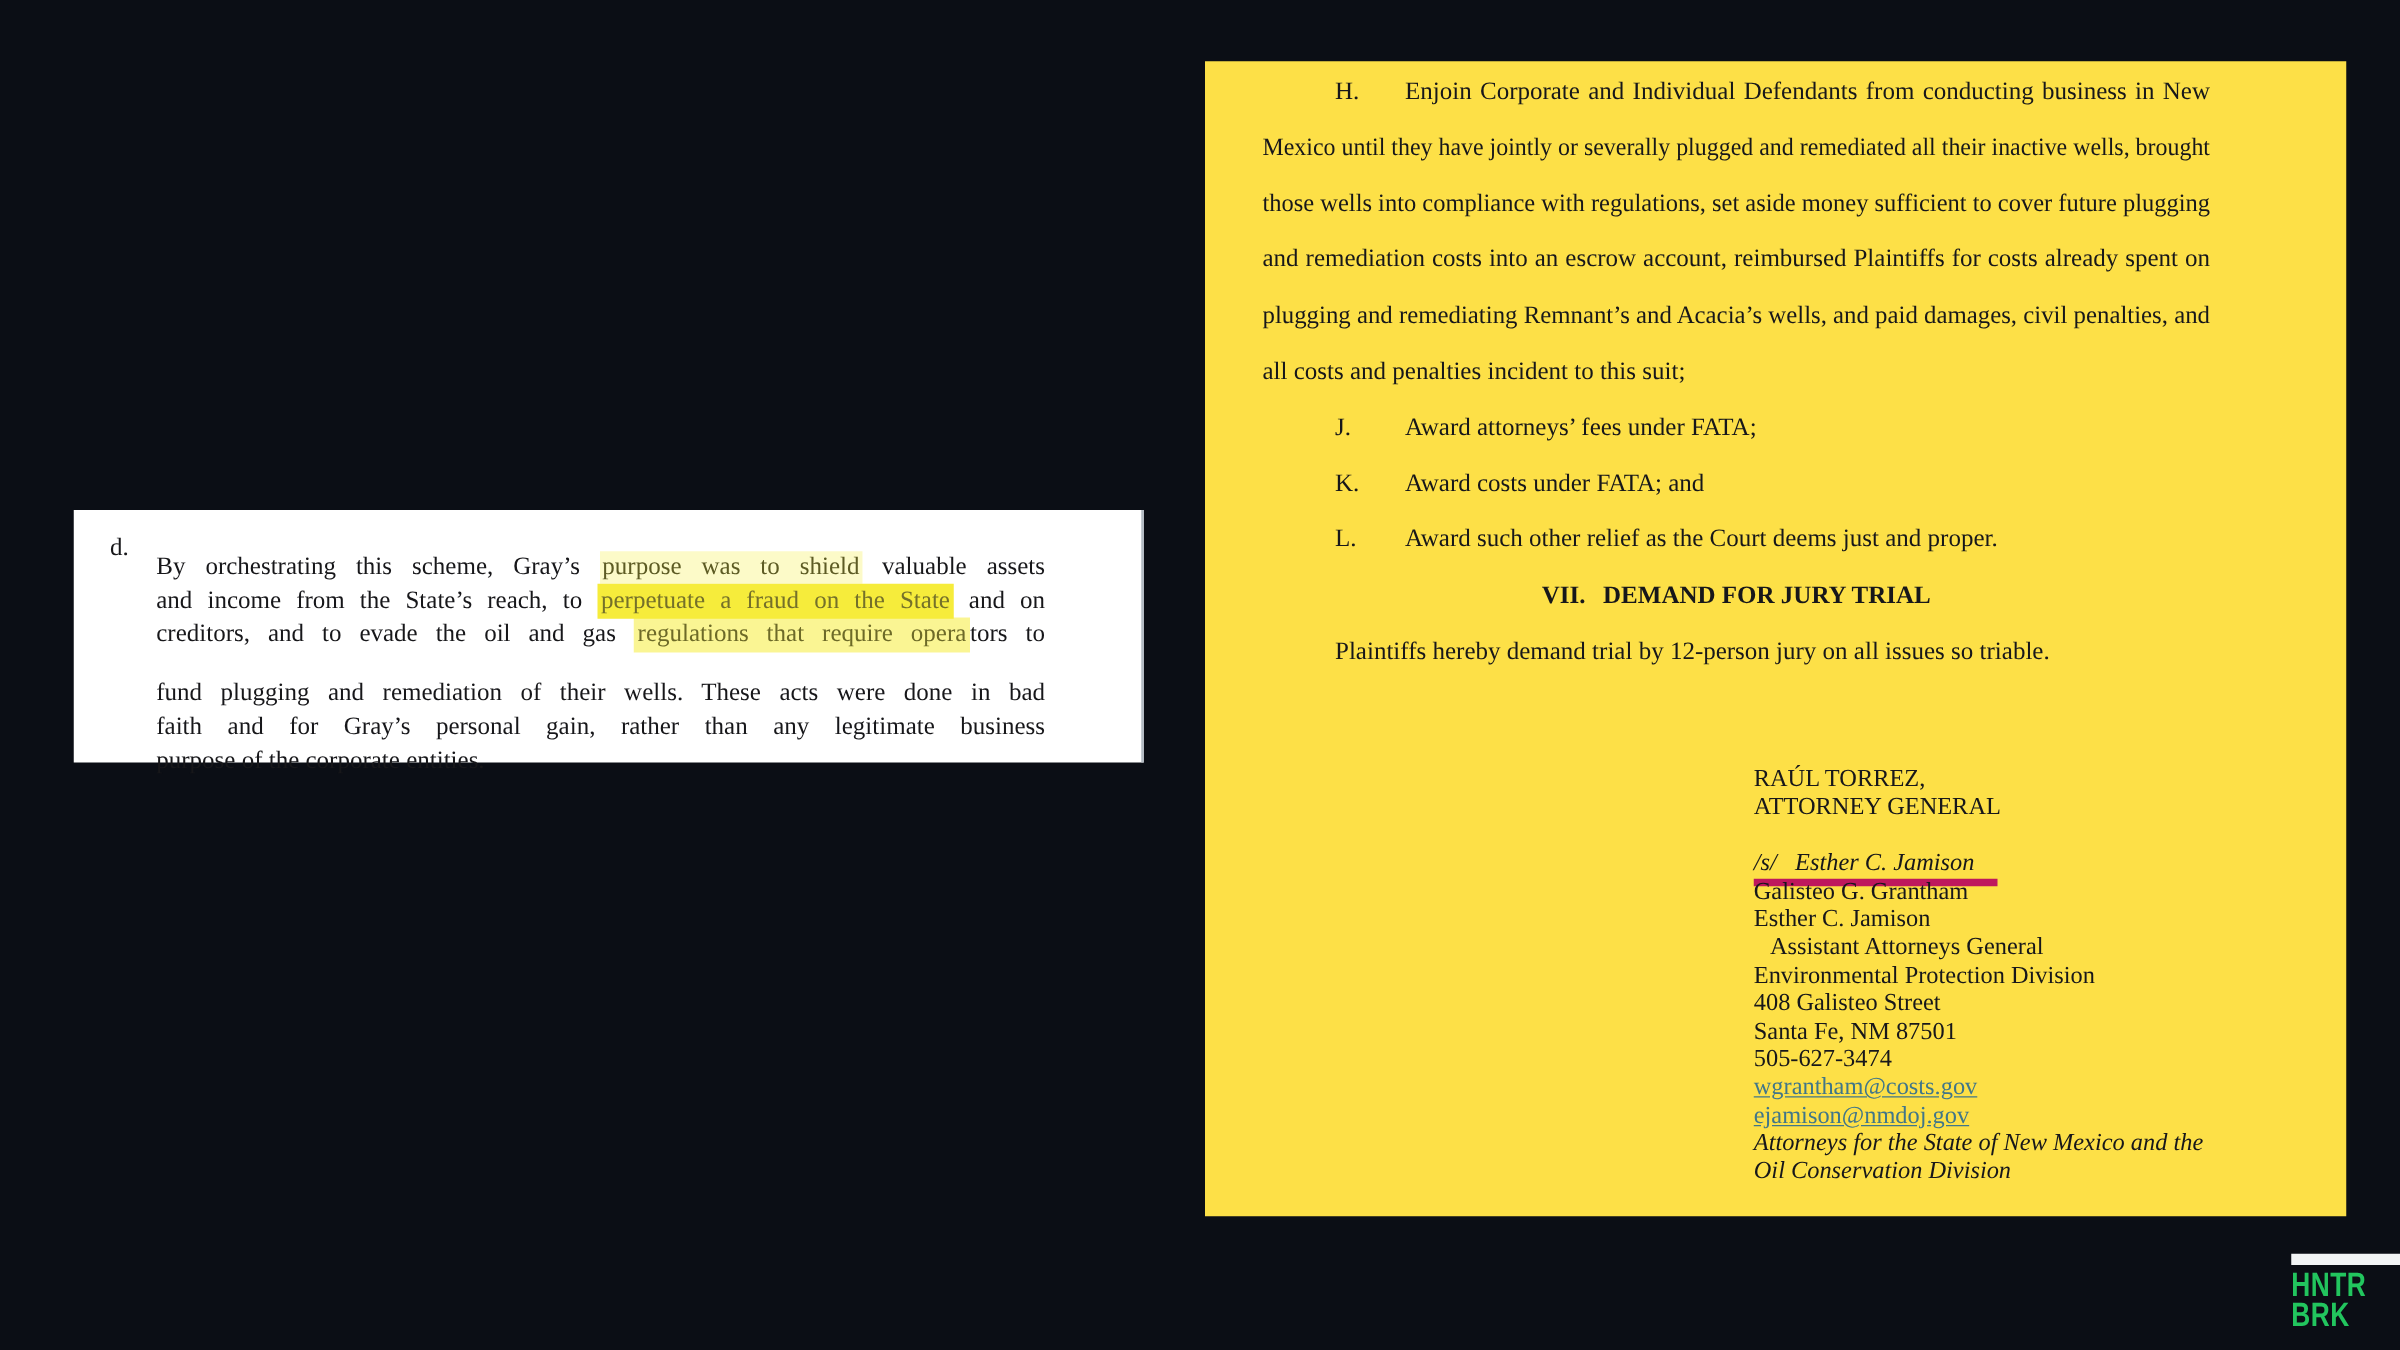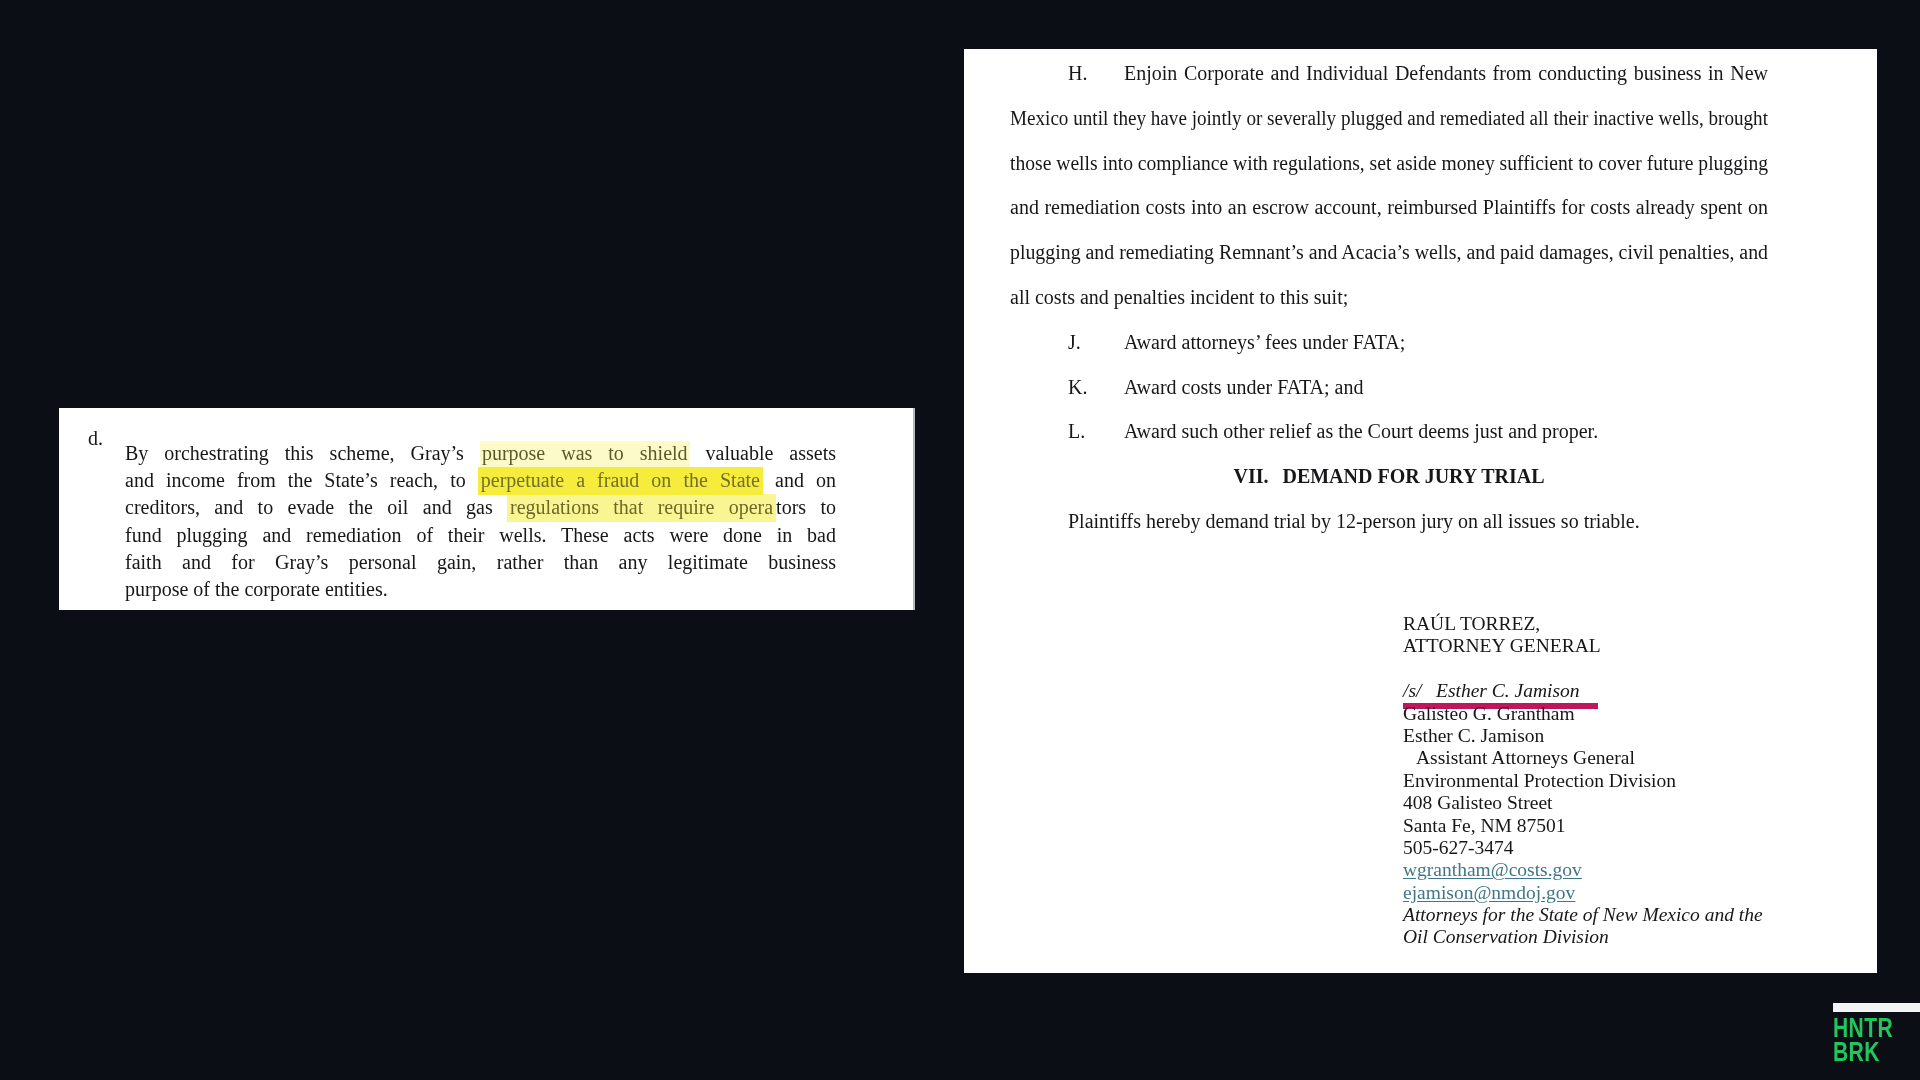--- a/index.html
+++ b/index.html
@@ -30,21 +30,21 @@
     transform-origin: left center;
   }
   .hl-strong { background: #f6ec3b; color: #74702a; padding: 2px 3px 4px; text-align: right; }
   .hl-medium { background: rgba(246,236,59,0.55); color: #6d6a28; padding: 2px 3px 4px; }
   .hl-light  { background: rgba(246,236,59,0.28); color: #5d5b24; padding: 1px 2px 3px; }
 
   
   .court-page {
     position: absolute; left: 964px; top: 49px;
     width: 913px; height: 924px;
-    background: #ffffff;
+    background: #fde047;
   }
   .doc-col { position: absolute; left: 46px; top: 2px; width: 758px; color: #17171a; }
   .pline { height: 44.8px; line-height: 44.8px; font-size: 20px; }
   .fitline { width: max-content; white-space: nowrap; transform-origin: left center; }
   .marker { display: inline-block; margin-left: 58px; width: 56px; }
   .center { text-align: center; }
   .bold { font-weight: bold; }
   .title-gap { margin-left: 14px; }
   .indent { padding-left: 58px; }
 
@@ -80,21 +80,21 @@
 <body>
 
 <div class="stage">
 
   <section class="excerpt-box">
     <span class="d-marker">d.</span>
     <div class="excerpt-lines" id="excerpt-lines">
         <div class="xline just" style="word-spacing: 10.9891px;"><span>By orchestrating this scheme, Gray’s </span><span class="hl-light">purpose was to shield</span><span> valuable assets</span></div>
         <div class="xline just" style="word-spacing: 7.07812px;"><span>and income from the State’s reach, to </span><span class="hl-strong">perpetuate a fraud on the State</span><span> and on</span></div>
         <div class="xline just" style="word-spacing: 9.36719px;"><span>creditors, and to evade the oil and gas </span><span class="hl-medium">regulations that require opera</span><span>tors to</span></div>
-        <div class="xline just" style="word-spacing: 9.80339px;"><span>fund plugging and remediation of their wells. These acts were done in bad</span></div>
+        <div class="xline just" style="word-spacing: 9.80339px; margin-top: 19px;"><span>fund plugging and remediation of their wells. These acts were done in bad</span></div>
         <div class="xline just" style="word-spacing: 15.3938px;"><span>faith and for Gray’s personal gain, rather than any legitimate business</span></div>
         <div class="xline"><span>purpose of the corporate entities.</span></div>
       </div>
   </section>
 
   <section class="court-page">
     <div class="doc-col">
       <div id="para-h">
           <div class="pline fitline just" style="word-spacing: 1.63194px;"><span class="marker">H.</span><span>Enjoin Corporate and Individual Defendants from conducting business in New</span></div>
           <div class="pline fitline just" style="transform: scaleX(0.956391);">Mexico until they have jointly or severally plugged and remediated all their inactive wells, brought</div>

